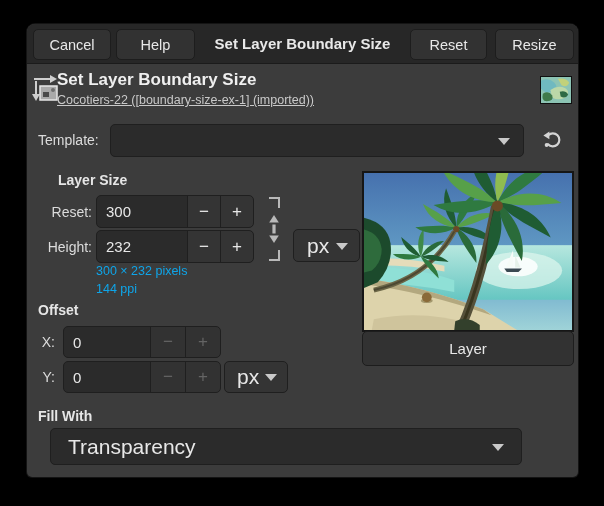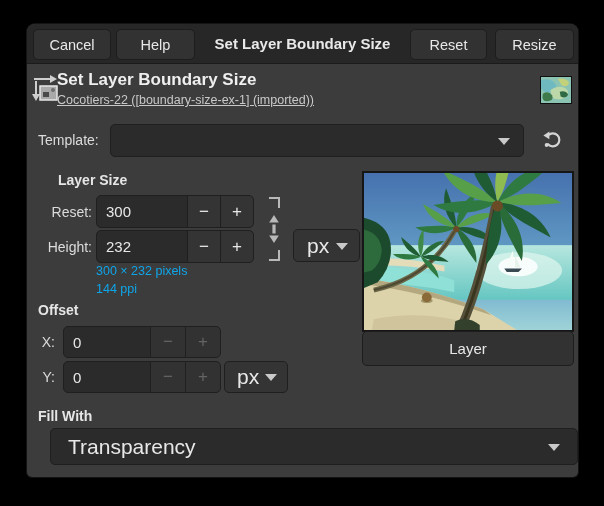--- a/index.html
+++ b/index.html
@@ -233,18 +233,18 @@
       <path d="M154 84 L154 97 L159.5 97 Z" fill="#e6f2ea"></path>
       <path d="M143 98 L161 98 L157.5 101.5 L145.5 101.5 Z" fill="#3a4a52"></path>
       <ellipse cx="64" cy="131" rx="6" ry="2.4" fill="#a3976d"></ellipse>
       <circle cx="64" cy="127.5" r="5" fill="#8a6a38"></circle>
       <path d="M93 152 Q106 146 118 156 L118 161 L92 161 Z" fill="#33402c"></path>
     </svg>
   </div>
   <div class="pushbtn" style="left:335px;top:307px;width:212px;height:35px;">Layer</div>
 
   <div class="section" style="left:11px;top:384px;">Fill With</div>
-  <div class="combo" style="left:23px;top:404px;width:528px;height:37px;">
+  <div class="combo" style="left:23px;top:404px;width:472px;height:37px;">
     <span style="padding-left:17px;">Transparency</span>
     <span class="chev" style="right:17px;"></span>
   </div>
 
 </div>
 
 </body></html>

